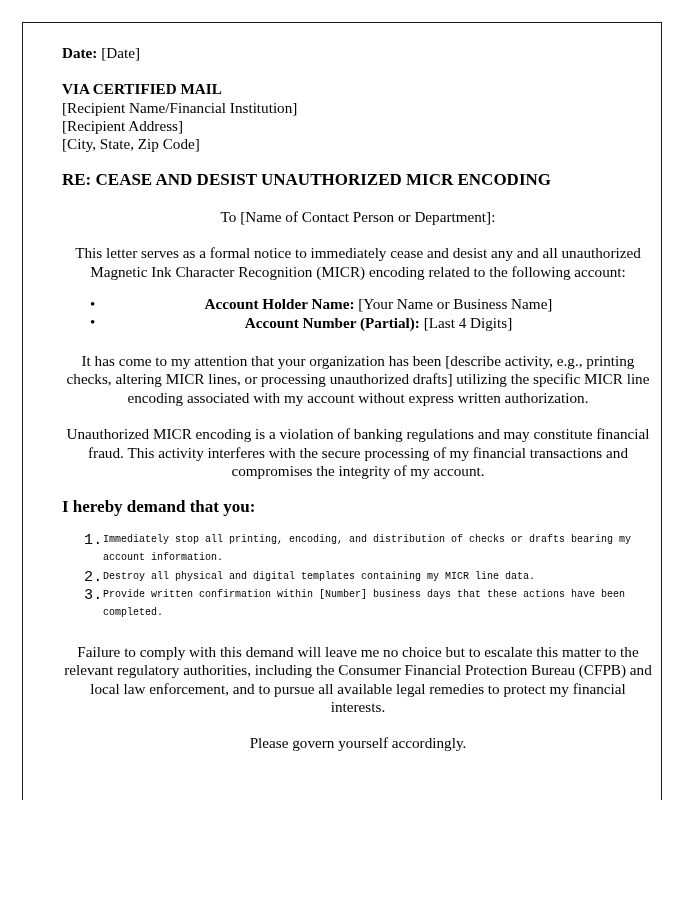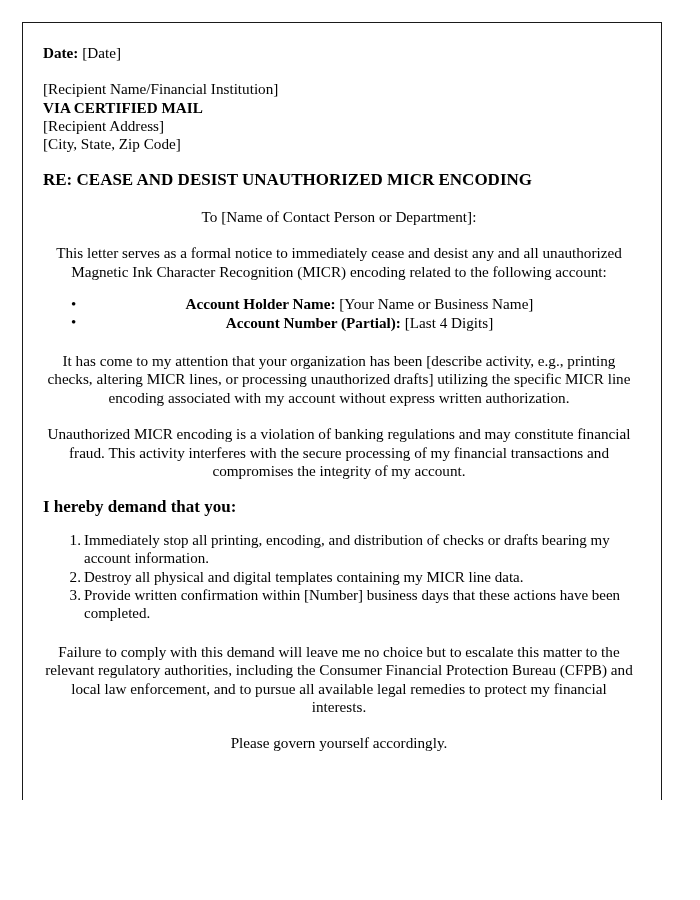--- a/index.html
+++ b/index.html
@@ -22,21 +22,21 @@
     width: 640px;
     height: 778px;
     border: 1.6px solid #1a1a1a;
     border-bottom: none;
     box-sizing: border-box;
     background: #ffffff;
   }
 
   #letter {
     position: absolute;
-    left: 43px;
+    left: 62px;
     top: 44px;
     width: 592px;
   }
 
   .line {
     font-size: 15.2px;
     line-height: 18.3px;
     text-align: left;
   }
 
@@ -84,23 +84,24 @@
 
   ol.numbers {
     margin: 0;
     padding: 0;
     list-style: none;
     counter-reset: demand;
   }
   ol.numbers > li {
     position: relative;
     padding-left: 41px;
-    font-size: 15px;
+    font-size: 10px;
     line-height: 18.4px;
     counter-increment: demand;
+    font-family: Liberation Mono, monospace;
   }
   ol.numbers > li::before {
     content: counter(demand) ".";
     position: absolute;
     left: 22px;
     top: 0;
     width: 16px;
     text-align: right;
     font-size: 15.2px;
   }
@@ -115,22 +116,22 @@
 <div id="letter">
 
   <div class="line">
     <span class="bold">Date:</span>
     <span>[Date]</span>
   </div>
 
   <div class="gap-md"></div>
 
   <div class="addr-block">
+    <div class="line bold">VIA CERTIFIED MAIL</div>
     <div class="line">[Recipient Name/Financial Institution]</div>
-    <div class="line bold">VIA CERTIFIED MAIL</div>
     <div class="line">[Recipient Address]</div>
     <div class="line">[City, State, Zip Code]</div>
   </div>
 
   <div class="gap-md"></div>
 
   <div class="heading">RE: CEASE AND DESIST UNAUTHORIZED MICR ENCODING</div>
 
   <div class="gap-md"></div>
 

